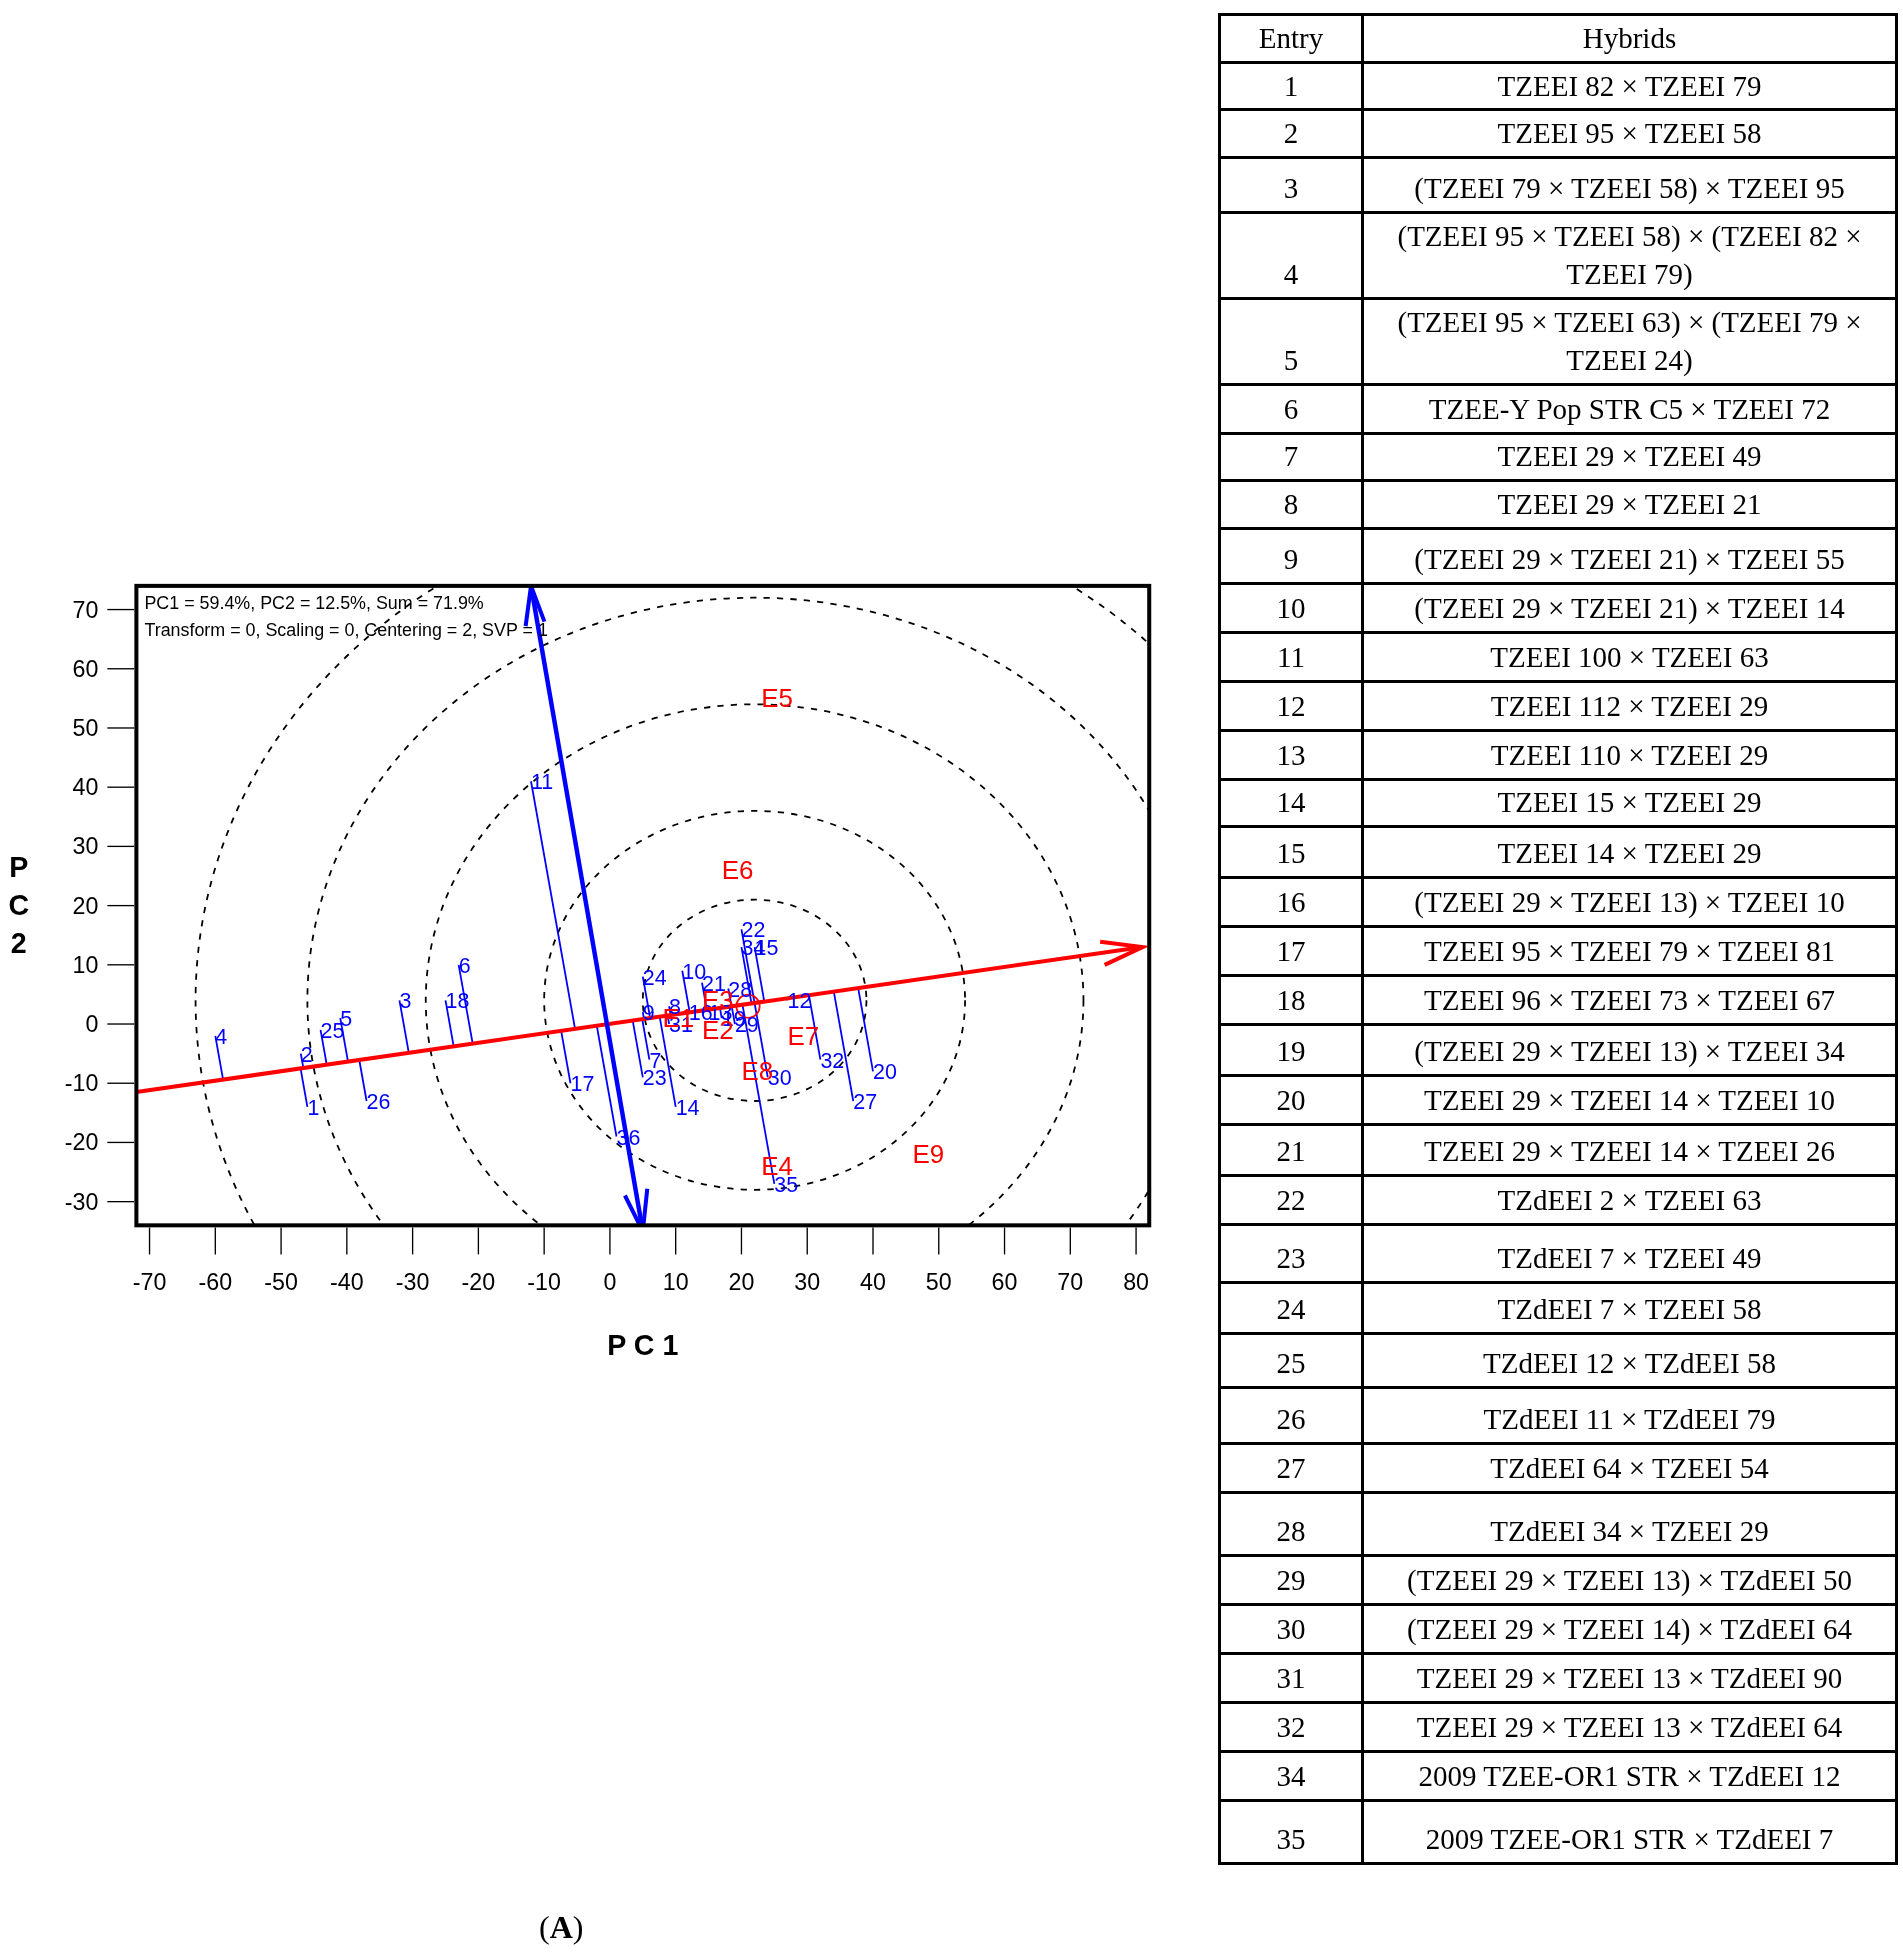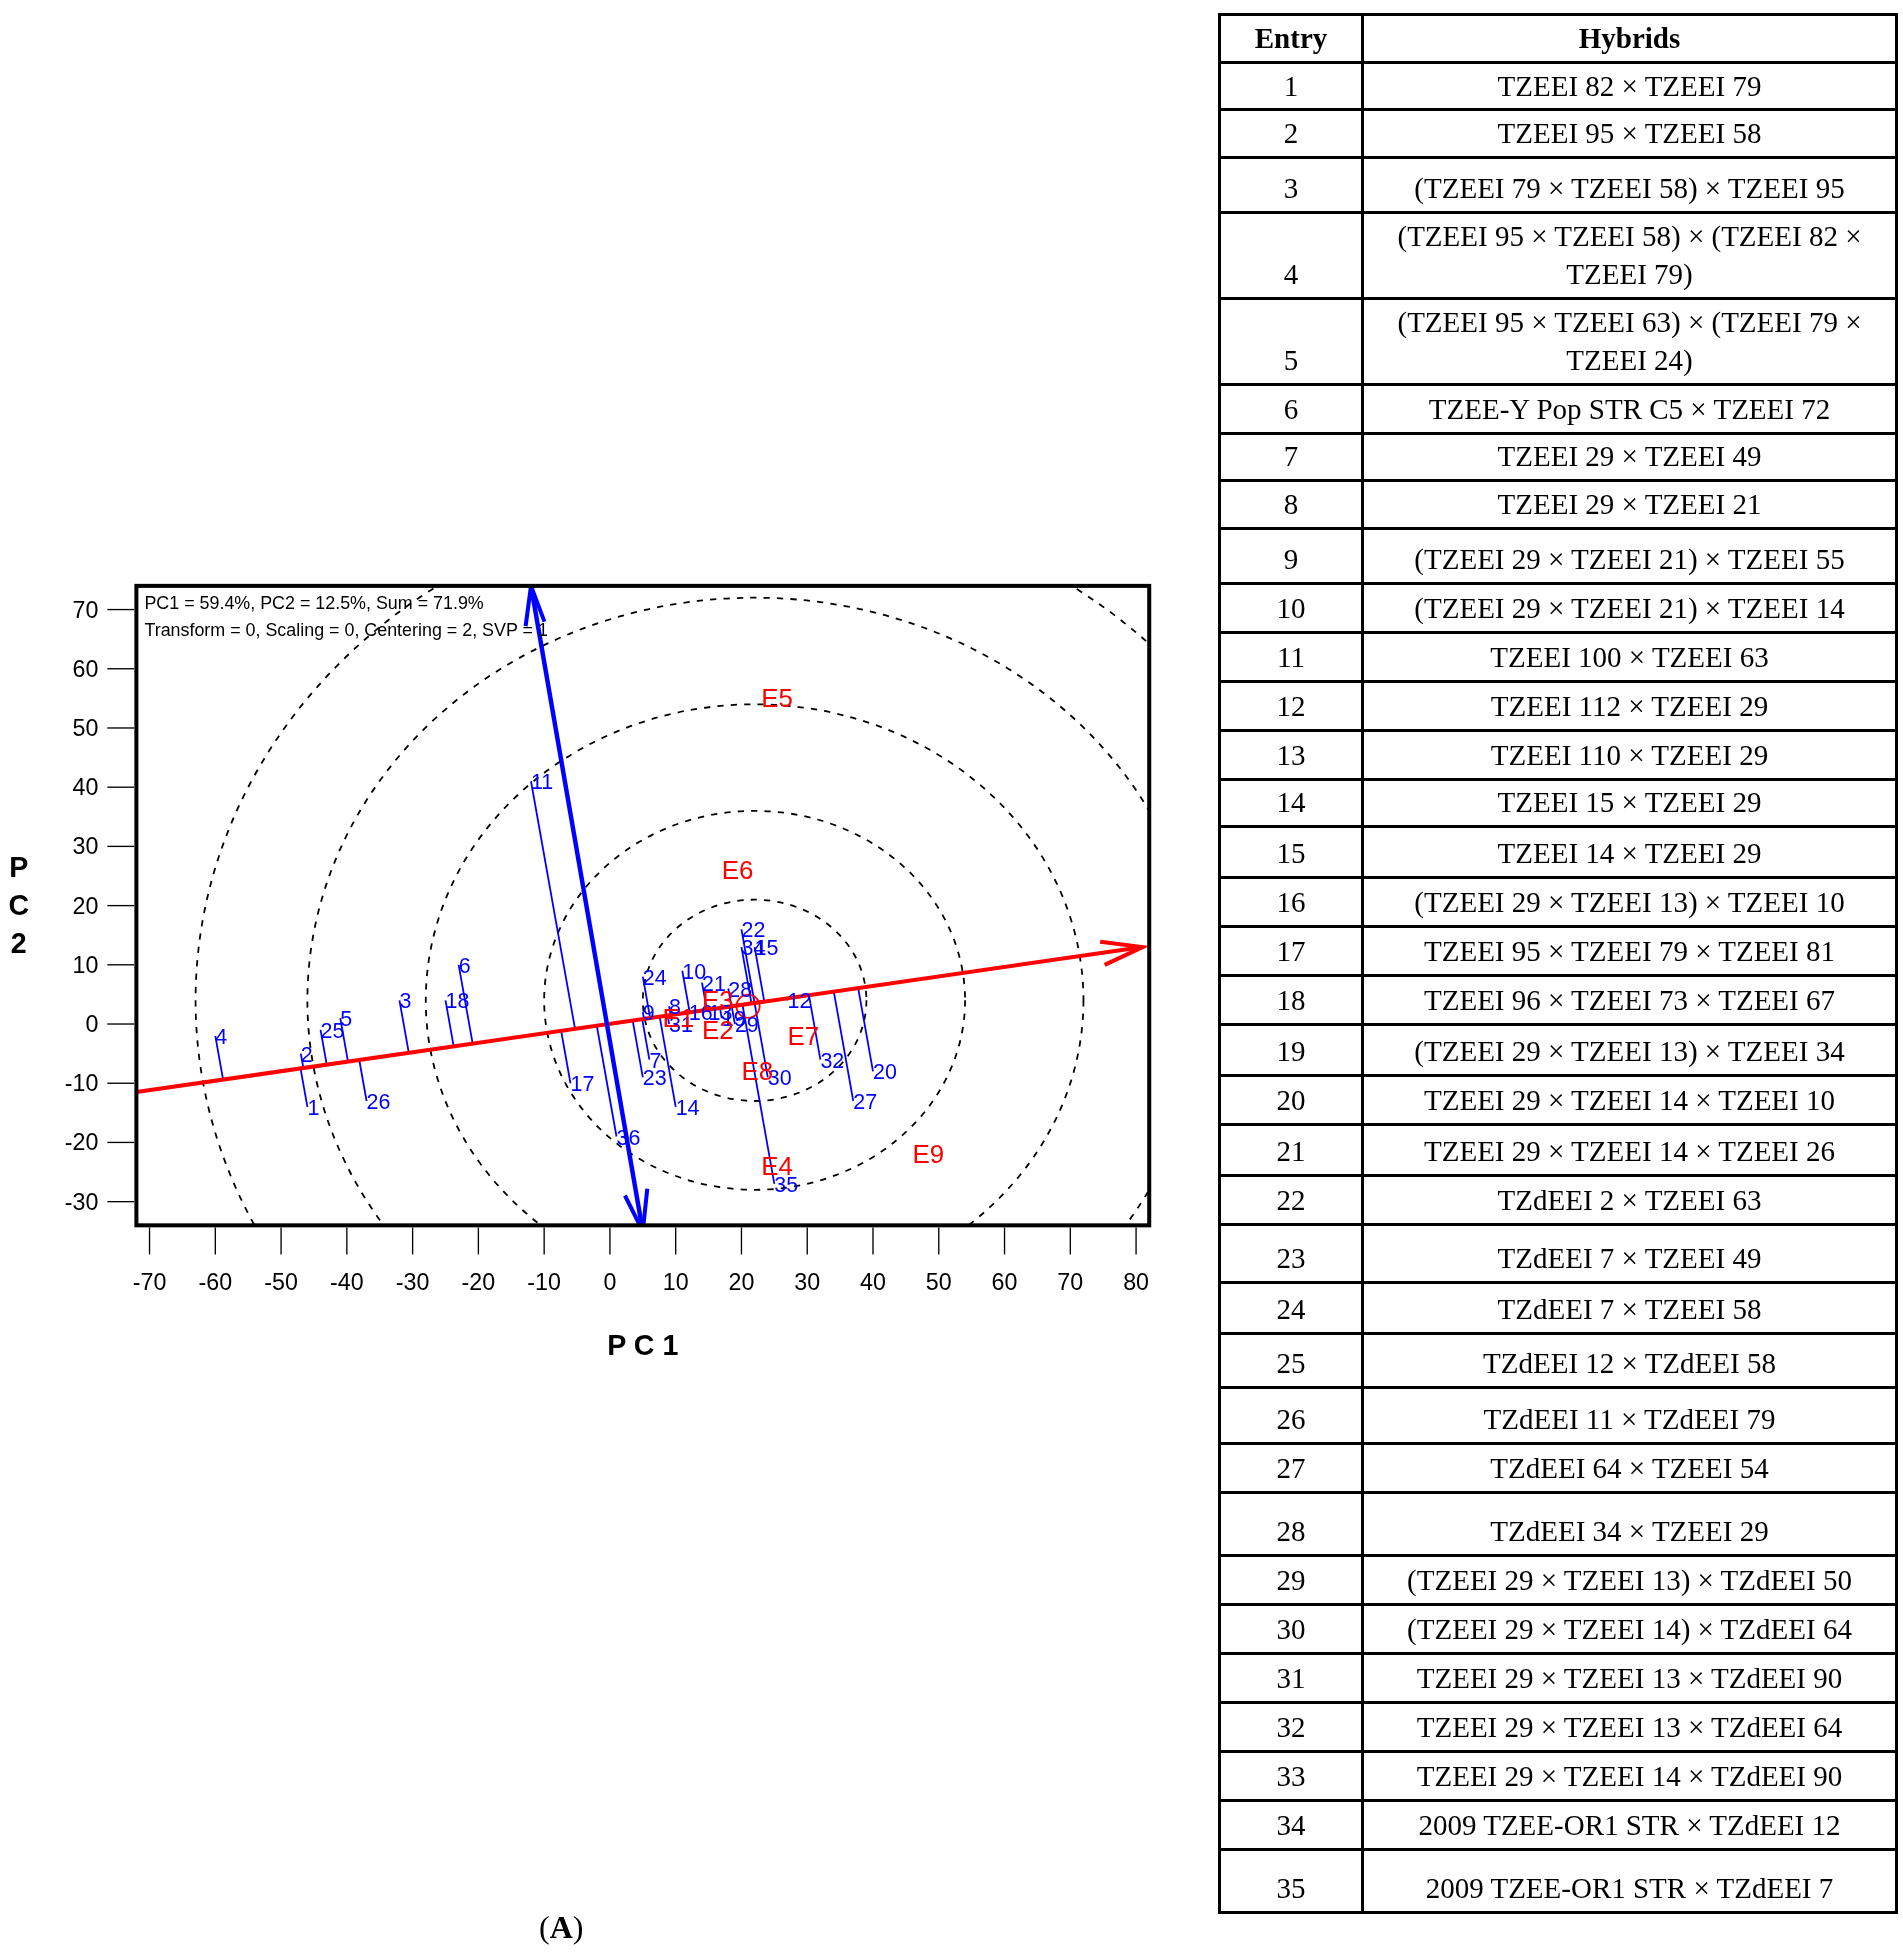--- a/index.html
+++ b/index.html
@@ -4,21 +4,21 @@
 <style>
   html, body { margin: 0; padding: 0; background: #ffffff; }
   body { width: 1904px; height: 1955px; position: relative; overflow: hidden; font-family: "Liberation Sans", sans-serif; }
   #chart-wrap { position: absolute; left: 0; top: 559px; width: 1185px; height: 805px; }
   #chart-svg { position: absolute; left: 0; top: 0; }
   .caption { position: absolute; left: 539px; top: 1909px; font-family: "Liberation Serif", serif; font-size: 32px; color: #000; }
   .caption b { font-weight: bold; }
   #table-wrap { position: absolute; left: 1218px; top: 13.4px; width: 677px; }
   table.hyb { border-collapse: collapse; width: 677px; font-family: "Liberation Serif", serif; font-size: 29px; color: #000; table-layout: fixed; }
   table.hyb th, table.hyb td { border: 3.1px solid #000; text-align: center; vertical-align: bottom; padding: 2.7px 4.5px 3.6px 4.5px; line-height: 1.32; }
-  table.hyb th { font-weight: bold; vertical-align: middle; }
+  table.hyb th { font-weight: normal; vertical-align: middle; }
   table.hyb col.c1 { width: 143px; }
   table.hyb col.c2 { width: 534px; }
   .svg-text { font-family: "Liberation Sans", sans-serif; }
 </style>
 </head>
 <body>
 
 <div id="chart-wrap">
   <svg id="chart-svg" width="1185" height="805" xmlns="http://www.w3.org/2000/svg" viewBox="0 0 2650 1800">
       <defs>
@@ -321,24 +321,20 @@
         </tr>
         <tr style="height: 49px;">
           <td>31</td>
           <td>TZEEI 29 × TZEEI 13 × TZdEEI 90</td>
         </tr>
         <tr style="height: 49px;">
           <td>32</td>
           <td>TZEEI 29 × TZEEI 13 × TZdEEI 64</td>
         </tr>
         <tr style="height: 49px;">
-          <td>33</td>
-          <td>TZEEI 29 × TZEEI 14 × TZdEEI 90</td>
-        </tr>
-        <tr style="height: 49px;">
           <td>34</td>
           <td>2009 TZEE-OR1 STR × TZdEEI 12</td>
         </tr>
         <tr style="height: 63px;">
           <td>35</td>
           <td>2009 TZEE-OR1 STR × TZdEEI 7</td>
         </tr>
       </tbody>
   </table>
 </div>

